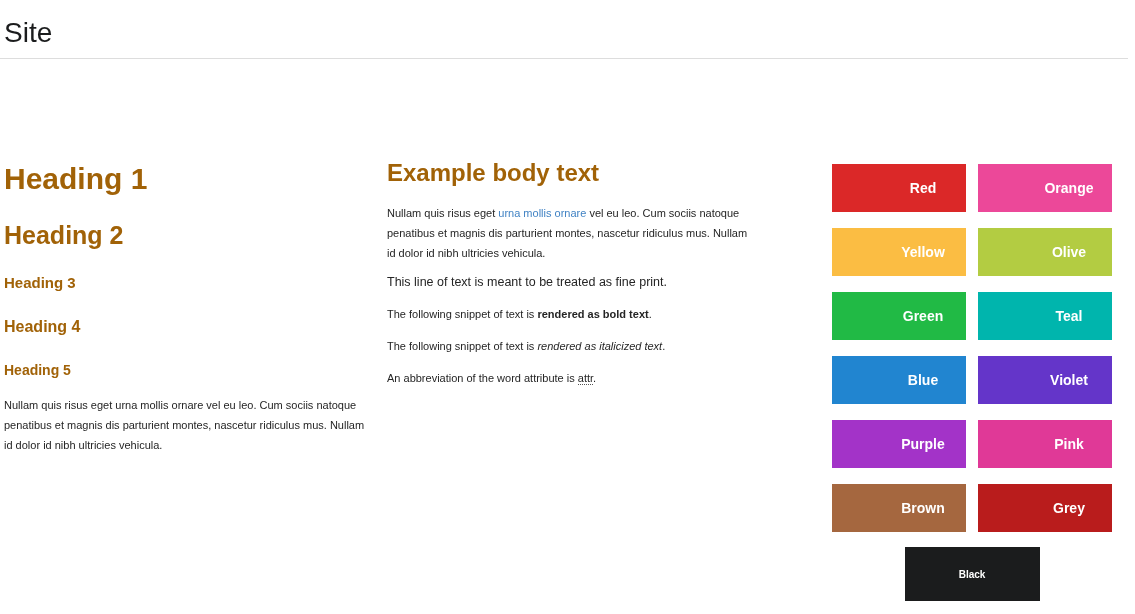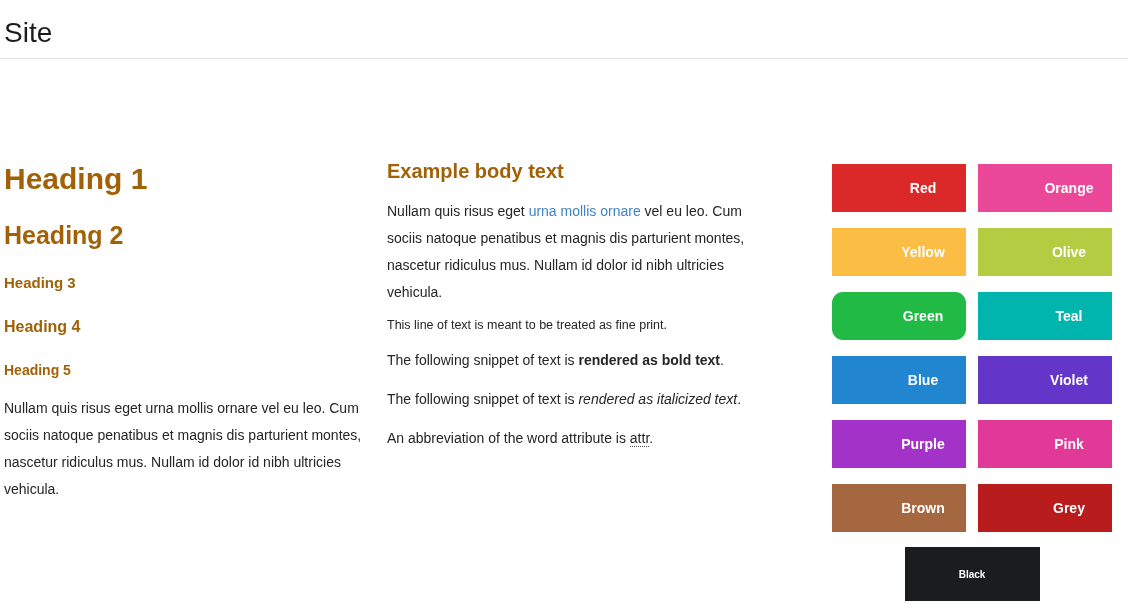--- a/index.html
+++ b/index.html
@@ -38,28 +38,28 @@
   .col-colors   { width: 280px; margin-left: 79px; }
 
   
   h1, h2, h3, h4, h5 { color: #a16207; font-weight: 700; line-height: 1.2; }
   .h1-sample { font-size: 30px; margin: 14px 0 0; }
   .h2-sample { font-size: 25px; margin: 23px 0 0; }
   .h3-sample { font-size: 15px; margin: 24px 0 0; }
   .h4-sample { font-size: 16px; margin: 25px 0 0; }
   .h5-sample { font-size: 14px; margin: 26px 0 0; }
   .para {
-    font-size: 14px;
-    line-height: 27px;
+    font-size: 11px;
+    line-height: 20px;
     margin: 16px 0 0;
   }
 
   
   .body-title {
-    font-size: 20px;
+    font-size: 24px;
     margin: 12px 0 0;
   }
   .lead-para { margin-top: 15px; }
   .fine-print {
     font-size: 12.5px;
     line-height: 18px;
     margin: 10px 0 0;
   }
   .snippet { margin-top: 12px; }
   .snippet-bold-line { margin-top: 13px; }
@@ -134,21 +134,21 @@
 
     <p class="para snippet"><span>An abbreviation of the word attribute is </span><abbr class="attr-abbr">attr</abbr><span>.</span></p>
   </div>
 
   <div class="col-colors">
     <div class="swatch-grid">
       <div class="swatch" style="background-color: rgb(219, 40, 40);">Red</div>
       <div class="swatch" style="background-color: #ec4899;">Orange</div>
       <div class="swatch" style="background-color: rgb(251, 189, 67);">Yellow</div>
       <div class="swatch" style="background-color: rgb(179, 204, 66);">Olive</div>
-      <div class="swatch" style="background-color: rgb(33, 186, 69); border-radius: 11px;">Green</div>
+      <div class="swatch" style="background-color: rgb(33, 186, 69);">Green</div>
       <div class="swatch" style="background-color: rgb(0, 181, 173);">Teal</div>
       <div class="swatch" style="background-color: rgb(33, 133, 208);">Blue</div>
       <div class="swatch" style="background-color: rgb(100, 53, 201);">Violet</div>
       <div class="swatch" style="background-color: rgb(163, 51, 200);">Purple</div>
       <div class="swatch" style="background-color: rgb(224, 57, 151);">Pink</div>
       <div class="swatch" style="background-color: rgb(165, 103, 63);">Brown</div>
       <div class="swatch" style="background-color: #b91c1c;">Grey</div>
     </div>
     <div class="swatch-black" style="background-color: rgb(27, 28, 29);">Black</div>
   </div>

